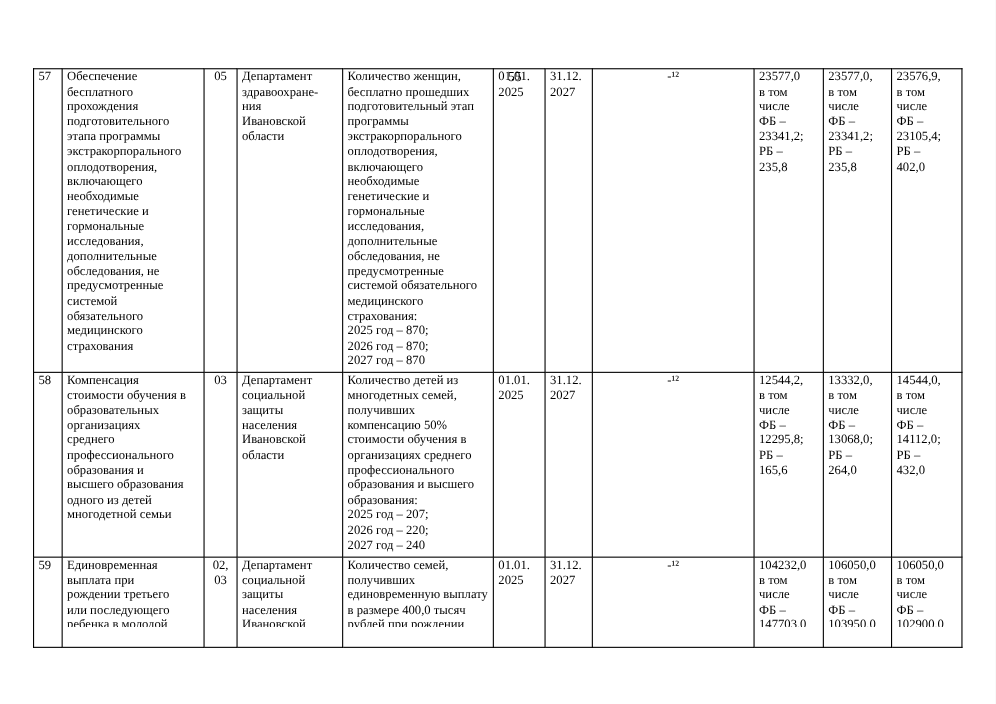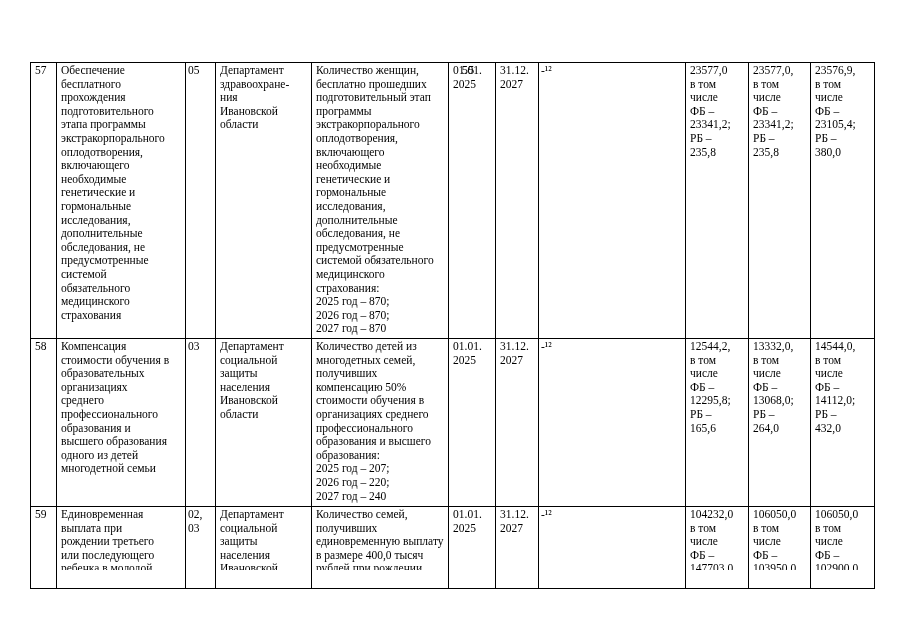--- a/index.html
+++ b/index.html
@@ -37,21 +37,21 @@
     white-space:pre-line;
     overflow:hidden;
     word-wrap:break-word;
   }
   tr.r57 { height:276px; }
   tr.r58 { height:168px; }
   tr.r59 { height:82px; }
   tr.r57 .ct { height:273px; }
   tr.r58 .ct { height:165px; }
   tr.r59 .ct { height:62px; }
-  td.c-code, td.c-footnote { text-align:left; padding-left:2px; padding-right:2px; }
+  td.c-code, td.c-footnote { text-align:center; padding-left:2px; padding-right:2px; }
   
   col.w-num  { width:26px; }
   col.w-name { width:129px; }
   col.w-code { width:30px; }
   col.w-dept { width:96px; }
   col.w-ind  { width:137px; }
   col.w-d1   { width:47px; }
   col.w-d2   { width:43px; }
   col.w-fn   { width:147px; }
   col.w-a1   { width:63px; }
@@ -166,21 +166,21 @@
 РБ –
 235,8</div>
           </td>
         <td class="c-amt">
             <div class="ct">23576,9,
 в том
 числе
 ФБ –
 23105,4;
 РБ –
-380,0</div>
+402,0</div>
           </td>
       </tr>
       <tr class="r58">
         <td class="c-num">
             <div class="ct">58</div>
           </td>
         <td class="c-name">
             <div class="ct">Компенсация
 стоимости обучения в
 образовательных

